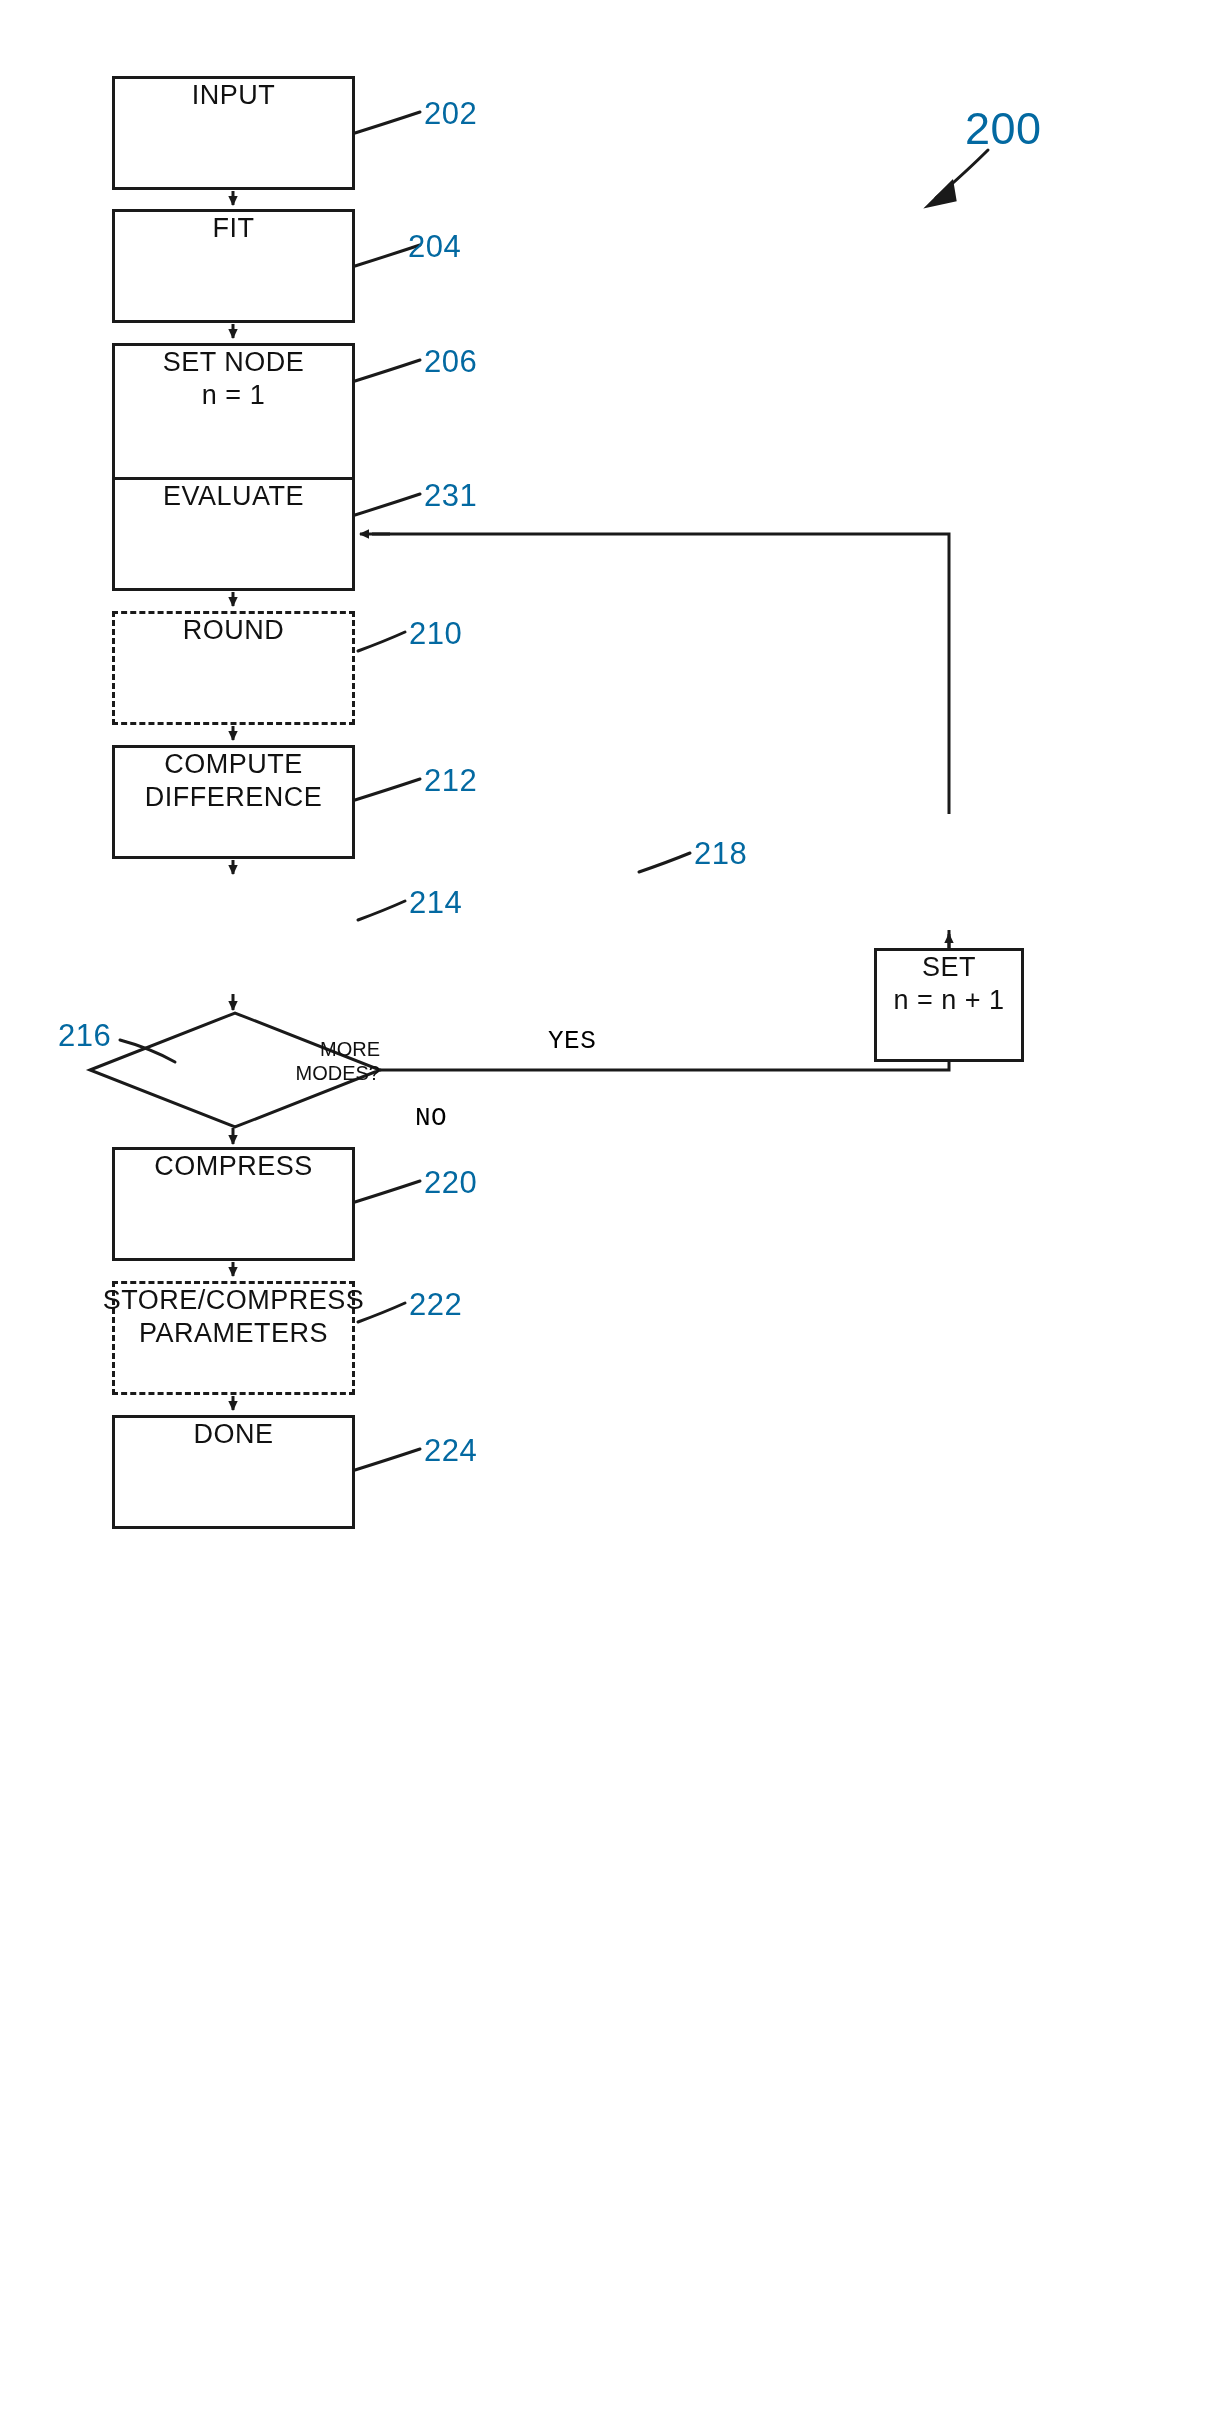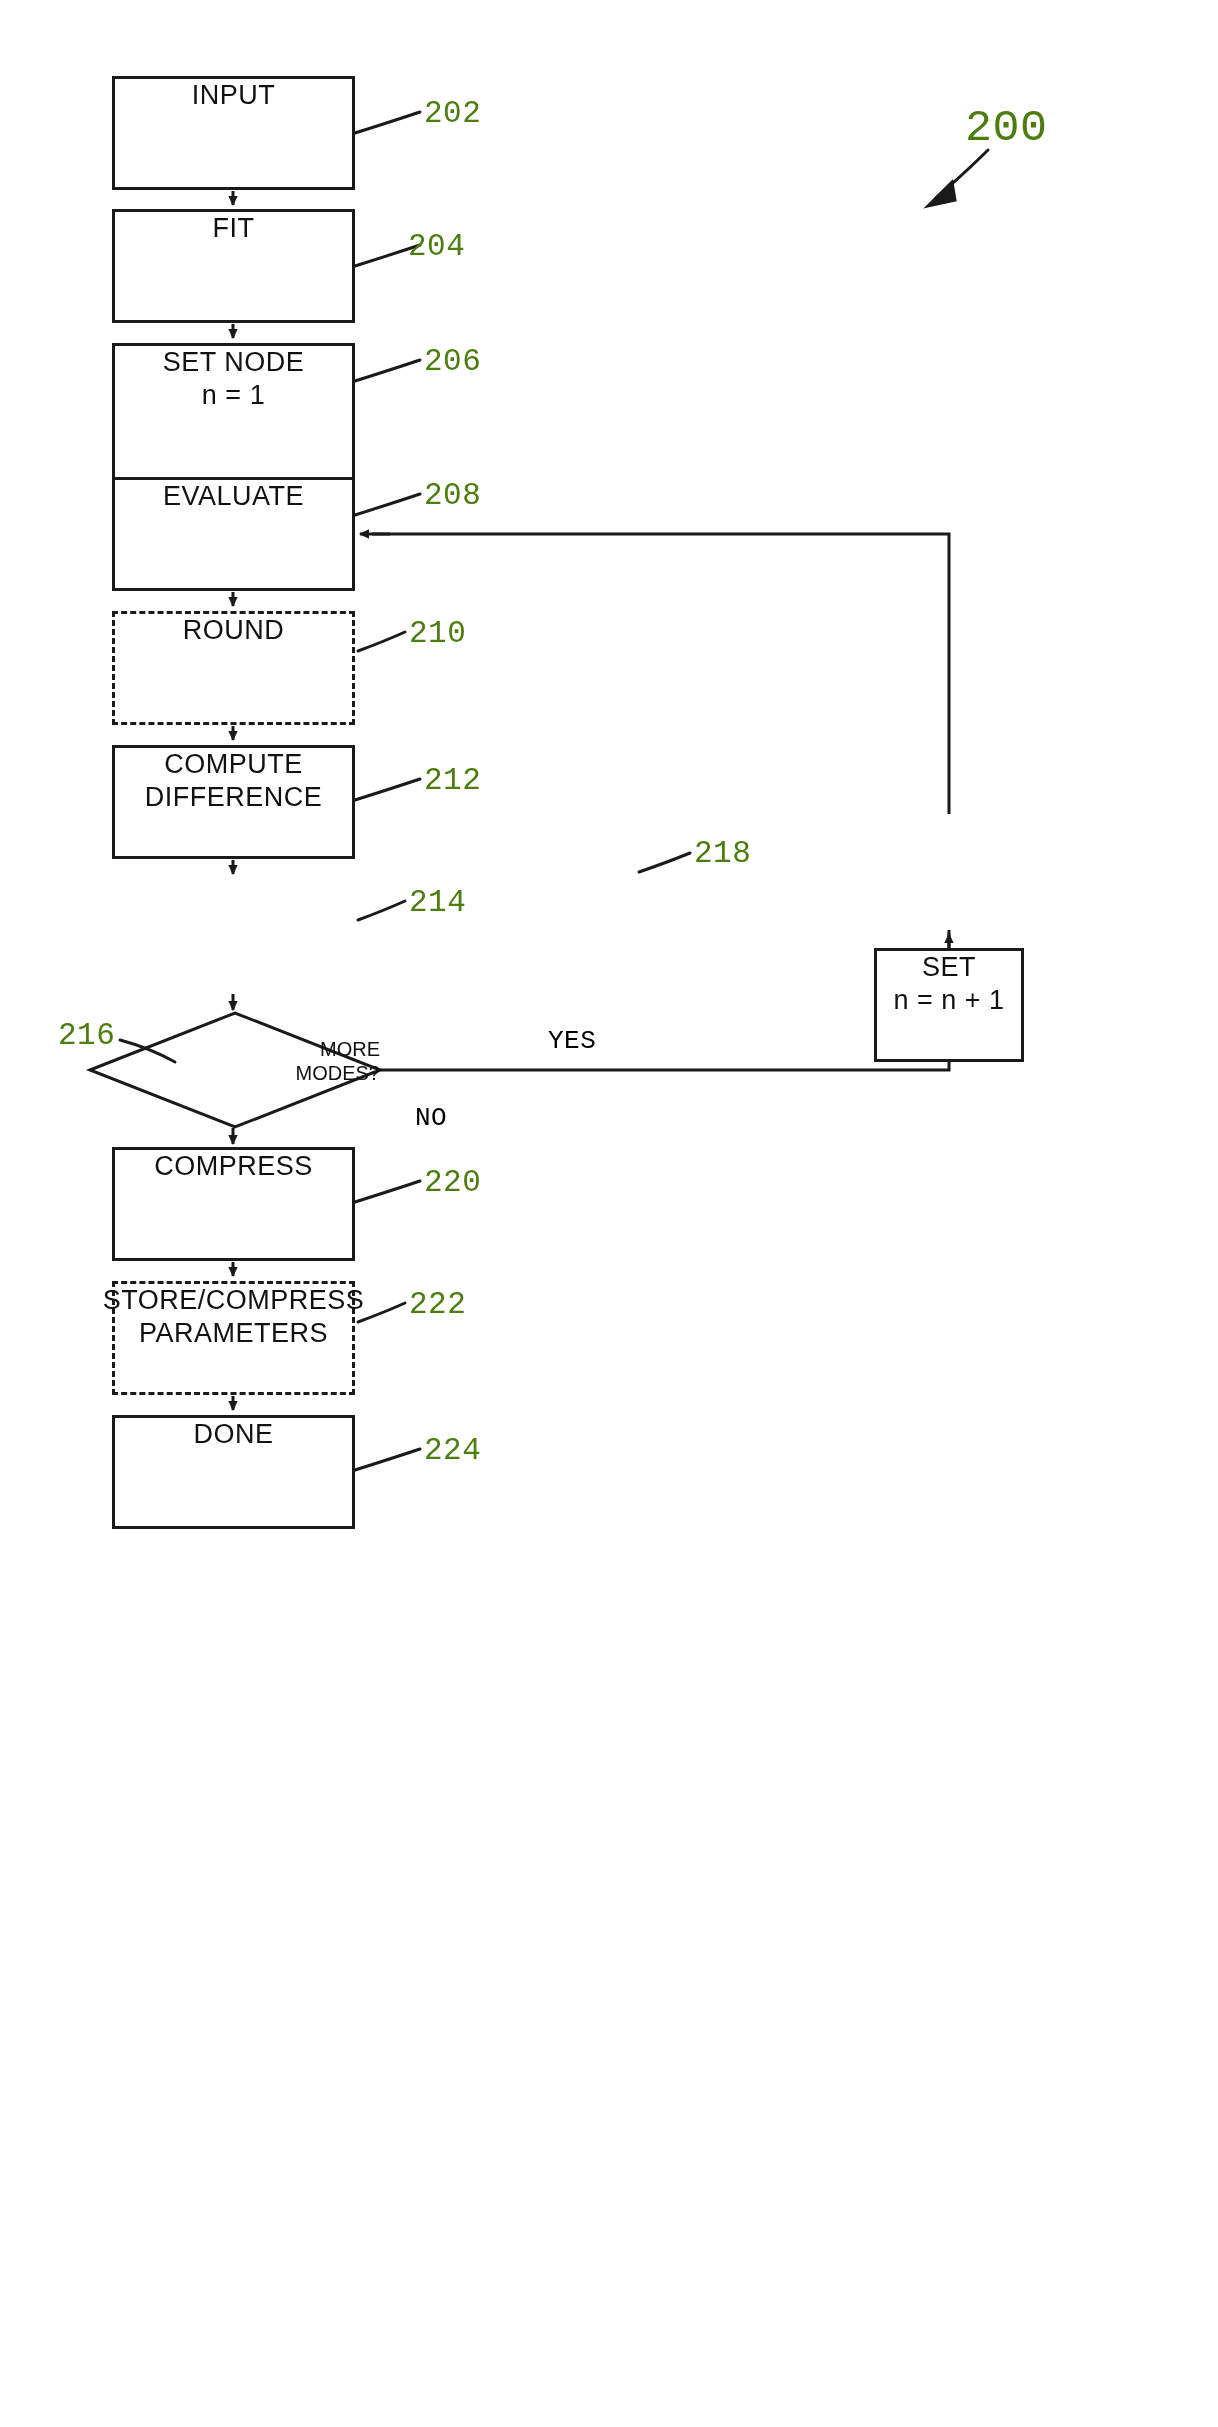--- a/index.html
+++ b/index.html
@@ -38,23 +38,23 @@
   .node-label {
     font-family: "Liberation Sans", sans-serif;
     font-size: 27px;
     letter-spacing: 0.5px;
     color: #111111;
     line-height: 1.22;
     white-space: pre-line;
   }
   .ref-label {
     position: absolute;
-    font-family: Liberation Mono, monospace;
+    font-family: Liberation Sans, sans-serif;
     font-size: 31px;
-    color: #4d7c0f;
+    color: #0369a1;
     letter-spacing: 0.5px;
   }
   .edge-label {
     position: absolute;
     font-family: Liberation Mono, monospace;
     font-size: 26px;
     color: #000000;
     letter-spacing: 0.5px;
   }
   .diamond-wrap {
@@ -187,21 +187,21 @@
 PARAMETERS</div>
   </div>
 
   <div class="flow-node solid-box" style="left:112px; top:1415px; width:243px; height:114px;">
     <div class="node-label">DONE</div>
   </div>
 
   <div class="ref-label" style="left:424px; top:96px;">202</div>
   <div class="ref-label" style="left:408px; top:229px;">204</div>
   <div class="ref-label" style="left:424px; top:344px;">206</div>
-  <div class="ref-label" style="left:424px; top:478px;">208</div>
+  <div class="ref-label" style="left:424px; top:478px;">231</div>
   <div class="ref-label" style="left:409px; top:616px;">210</div>
   <div class="ref-label" style="left:424px; top:763px;">212</div>
   <div class="ref-label" style="left:409px; top:885px;">214</div>
   <div class="ref-label" style="left:58px;  top:1018px;">216</div>
   <div class="ref-label" style="left:694px; top:836px;">218</div>
   <div class="ref-label" style="left:424px; top:1165px;">220</div>
   <div class="ref-label" style="left:409px; top:1287px;">222</div>
   <div class="ref-label" style="left:424px; top:1433px;">224</div>
 
   <div class="ref-label" style="left:965px; top:103px; font-size:45px;">200</div>

